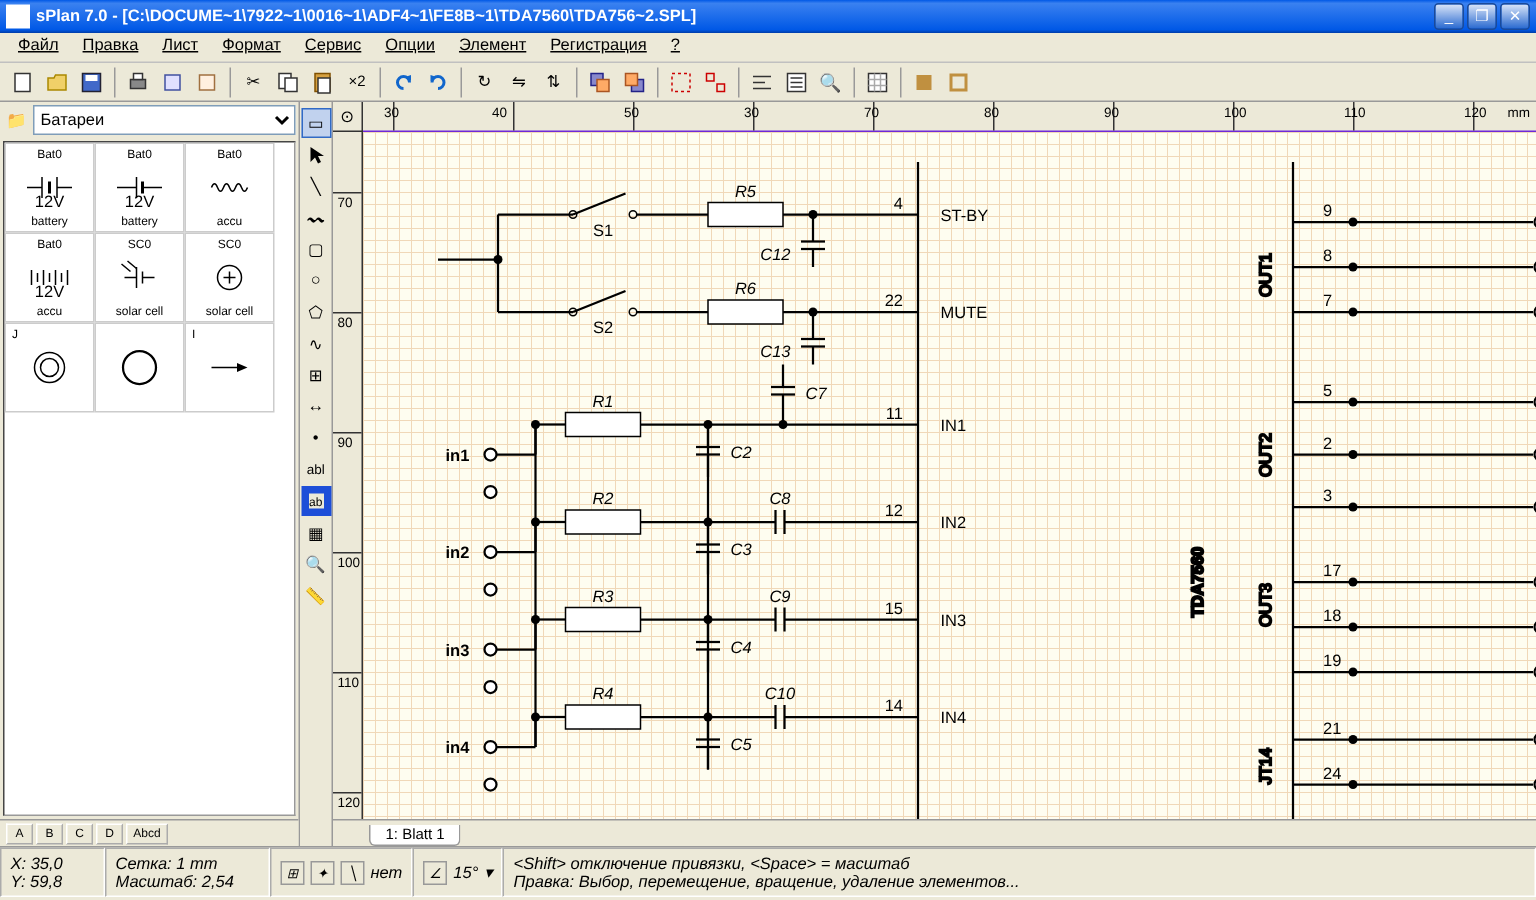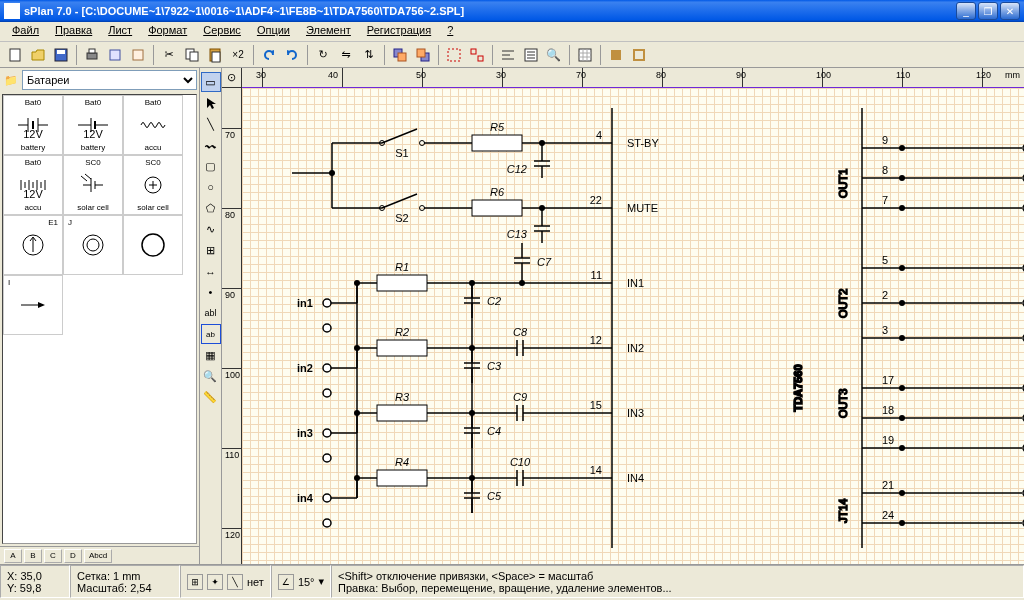--- a/index.html
+++ b/index.html
@@ -42,21 +42,21 @@
   linear-gradient(to right, #f0d8b8 1px, transparent 1px),
   linear-gradient(to bottom, #f0d8b8 1px, transparent 1px),
   linear-gradient(to right, #e0c8a0 1px, transparent 1px),
   linear-gradient(to bottom, #e0c8a0 1px, transparent 1px);
   background-size: 8px 8px, 8px 8px, 80px 80px, 80px 80px;
   background-color: #fefdf0;
 }
 .schematic { position: absolute; inset: 0; }
 .tabs-row { height: 18px; background: #ece9d8; border-top: 1px solid #999; display: flex; align-items: flex-end; padding-left: 24px; }
 .tab { background: #fff; border: 1px solid #999; border-top:none; padding: 1px 10px; font-size: 10px; border-radius: 0 0 4px 4px; }
-.statusbar { height: 34px; display: flex; background: #ece9d8; border-top: 1px solid #999; font-size: 10px; }
+.statusbar { height: 34px; display: flex; background: #ece9d8; border-top: 1px solid #999; font-size: 10px; font-style: italic; }
 .status-panel { border: 1px inset #fff; padding: 2px 6px; display: flex; flex-direction: column; justify-content: center; }
 .status-panel.wide { flex: 1; }
 .status-icons { display: flex; align-items: center; gap: 4px; padding: 0 6px; border: 1px inset #fff; }
 .mini-btn { width: 16px; height: 16px; border: 1px solid #999; background: #ece9d8; display: flex; align-items: center; justify-content: center; font-size: 9px; cursor: pointer; }
 .abcd-row { height: 18px; background: #ece9d8; border-top: 1px solid #999; display: flex; align-items: center; padding: 0 4px; gap: 2px; }
 .abcd-btn { width: 18px; height: 14px; border: 1px outset #fff; background: #ece9d8; font-size: 8px; display: flex; align-items: center; justify-content: center; cursor: pointer; }
 .schematic text { font-family: Arial; }
 </style>
 </head>
 <body>
@@ -284,28 +284,20 @@
       <div class="component-cell">
         <span class="clabel">SC0</span>
         <svg>
             <circle cx="20" cy="15" r="8" fill="none" stroke="#000"></circle>
             <line x1="16" y1="15" x2="24" y2="15" stroke="#000"></line>
             <line x1="20" y1="11" x2="20" y2="19" stroke="#000"></line>
           </svg>
         <span class="cname">solar cell</span>
       </div>
       <div class="component-cell">
-        <span class="clabel" style="right:4px;left:auto">E1</span>
-        <svg>
-            <circle cx="20" cy="15" r="10" fill="none" stroke="#000"></circle>
-            <line x1="20" y1="22" x2="20" y2="8" stroke="#000"></line>
-            <path d="M17 11 L20 7 L23 11" fill="none" stroke="#000"></path>
-          </svg>
-      </div>
-      <div class="component-cell">
         <span class="clabel" style="left:4px">J</span>
         <svg>
             <circle cx="20" cy="15" r="10" fill="none" stroke="#000"></circle>
             <circle cx="20" cy="15" r="6" fill="none" stroke="#000"></circle>
           </svg>
       </div>
       <div class="component-cell">
         <svg>
             <circle cx="20" cy="15" r="11" fill="none" stroke="#000" stroke-width="1.5"></circle>
           </svg>
@@ -337,21 +329,21 @@
     <div class="vtool">╲</div>
     <div class="vtool">〰</div>
     <div class="vtool">▢</div>
     <div class="vtool">○</div>
     <div class="vtool">⬠</div>
     <div class="vtool">∿</div>
     <div class="vtool">⊞</div>
     <div class="vtool">↔</div>
     <div class="vtool">•</div>
     <div class="vtool" style="font-size:9px">abl</div>
-    <div class="vtool" style="border:1px solid #1d4ed8;font-size:8px">ab</div>
+    <div class="vtool" style="border:5px solid #1d4ed8;font-size:8px">ab</div>
     <div class="vtool">▦</div>
     <div class="vtool">🔍</div>
     <div class="vtool">📏</div>
   </div>
 
   <div class="canvas-area">
     <div class="canvas-wrapper">
       <div class="ruler-corner">⊙</div>
       <div class="ruler-h" id="ruler-h">
           <div class="tick" style="left: 20px;"></div>
@@ -580,20 +572,23 @@
               <text x="640" y="401" font-size="13" fill="#000">21</text>
               <circle cx="660" cy="405" r="3" fill="#000"></circle>
               <line x1="620" y1="435" x2="780" y2="435" stroke="#000" stroke-width="1.5"></line>
               <circle cx="785" cy="435" r="4" fill="#fff" stroke="#000" stroke-width="1.5"></circle>
               <text x="640" y="431" font-size="13" fill="#000">24</text>
               <circle cx="660" cy="435" r="3" fill="#000"></circle>
             </g>
         </svg>
       </div>
     </div>
+    <div class="tabs-row">
+      <div class="tab">1: Blatt 1</div>
+    </div>
   </div>
 </div>
 
 <div class="statusbar">
   <div class="status-panel" style="width:70px">
     <span>X: 35,0</span>
     <span>Y: 59,8</span>
   </div>
   <div class="status-panel" style="width:110px">
     <span>Сетка: 1 mm</span>

